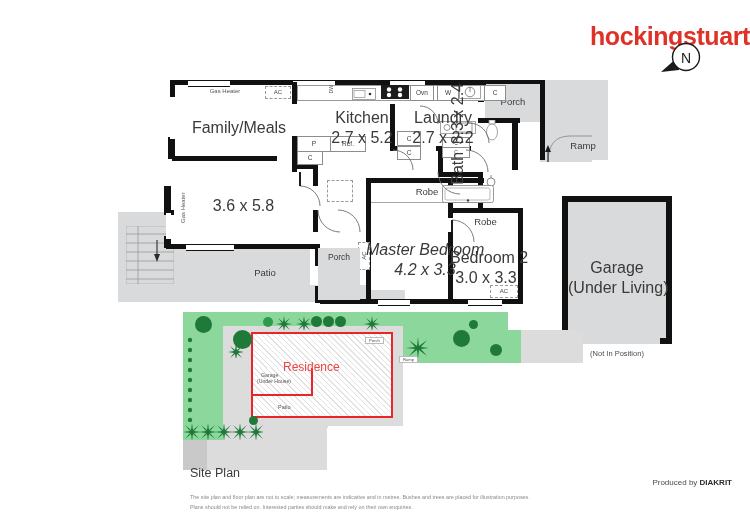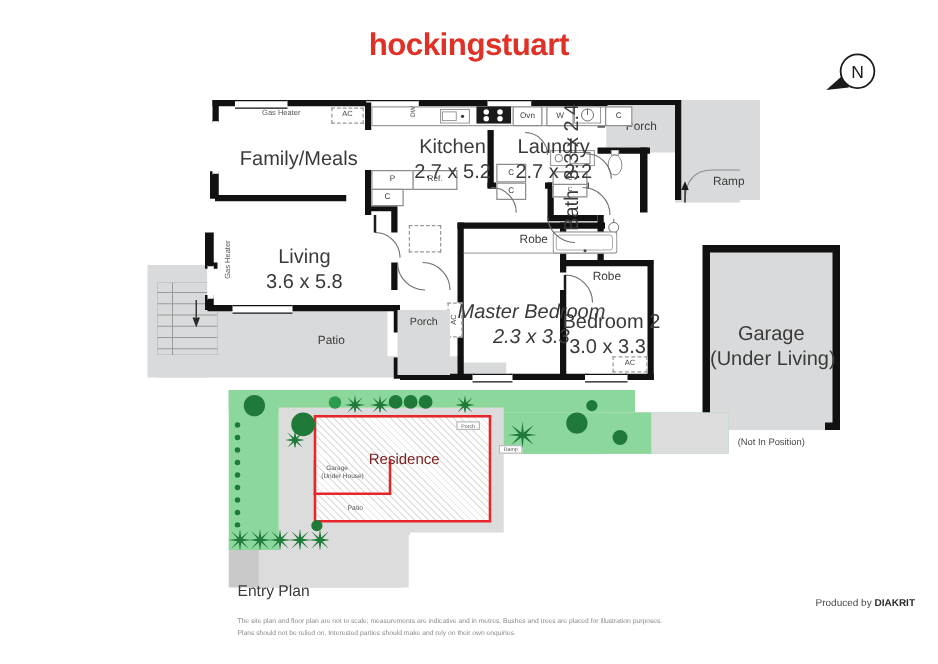--- a/index.html
+++ b/index.html
@@ -8,21 +8,21 @@
     background:#ffffff;
     font-family:"Liberation Sans", sans-serif;
     color:#2b2b2b;
     overflow:hidden;
     position:relative;
   }
   .root{position:absolute;left:0;top:0;width:750px;height:531px;}
 
   
   .brand{
-    position:absolute;left:0;top:22px;width:750px;text-align:center;
+    position:absolute;left:0;top:22px;width:750px;text-align:right;
     font-size:25px;font-weight:700;letter-spacing:-0.4px;color:#e03127;
   }
 
   
   .compass{position:absolute;left:657px;top:36px;width:52px;height:44px;}
 
   
   .fp{position:absolute;left:0;top:60px;width:750px;height:255px;}
 
   
@@ -293,28 +293,27 @@
       <div class="r">Kitchen</div>
       <div class="dim">2.7 x 5.2</div>
     </div>
 
     <div class="lbl" style="left:395px;top:48px;width:96px;">
       <div class="r">Laundry</div>
       <div class="dim">2.7 x 2.2</div>
     </div>
 
     <div class="lbl" style="left:196px;top:136px;width:95px;">
-      <div class="r">Living</div>
       <div class="dim">3.6 x 5.8</div>
     </div>
 
 
     <div class="lbl" style="left:366px;top:180px;width:118px;font-style:italic;">
       <div class="r">Master Bedroom</div>
-      <div class="dim">2.3 x 3.3</div>
+      <div class="dim">4.2 x 3.3</div>
     </div>
 
     <div class="lbl" style="left:450px;top:188px;width:72px;">
       <div class="r">Bedroom 2</div>
       <div class="dim">3.0 x 3.3</div>
     </div>
 
     <div class="lbl" style="left:427px;top:84px;width:62px;height:20px;">
       <div class="vert" style="width:62px;">
         <span class="r">Bath</span>
@@ -344,21 +343,21 @@
     <div class="sp-lawn" style="left:218px;top:18px;width:182px;height:33px;"></div>
     <div class="sp-lt" style="left:300px;top:18px;width:100px;height:33px;"></div>
     <div class="sp-lawn" style="left:218px;top:18px;width:120px;height:33px;"></div>
 
     <div class="sp-lt" style="left:40px;top:14px;width:180px;height:100px;"></div>
     <div class="sp-lt" style="left:55px;top:86px;width:90px;height:30px;"></div>
 
     <div class="sp-hatch" style="left:68px;top:20px;width:138px;height:82px;"></div>
     <div class="sp-hatch" style="left:68px;top:56px;width:58px;height:26px;border-top:none;"></div>
 
-    <div class="sp-label" style="left:100px;top:48px;font-size:12px;color:#7f1d1d;margin-left:12px;">Residence</div>
+    <div class="sp-label" style="left:100px;top:48px;font-size:12px;color:#ef4444;">Residence</div>
     <div class="sp-label" style="left:78px;top:60px;font-size:5.2px;">Garage</div>
     <div class="sp-label" style="left:74px;top:66px;font-size:5.2px;">(Under House)</div>
     <div class="sp-label" style="left:95px;top:92px;font-size:5.5px;">Patio</div>
     <div class="sp-label" style="left:182px;top:25px;font-size:4.2px;border:0.5px solid #bbb;background:#fff;padding:0 3px;">Porch</div>
     <div class="sp-label" style="left:216px;top:44px;font-size:4.2px;border:0.5px solid #bbb;background:#fff;padding:0 3px;">Ramp</div>
 
     <div class="tree d" style="left:12px;top:4px;width:17px;height:17px;"></div>
     <div class="tree d" style="left:50px;top:18px;width:19px;height:19px;"></div>
     <div class="tree" style="left:80px;top:5px;width:10px;height:10px;"></div>
     <div class="tree d" style="left:128px;top:4px;width:11px;height:11px;"></div>
@@ -415,21 +414,21 @@
           <circle cx="5" cy="74" r="2.2"></circle>
           <circle cx="5" cy="84" r="2.2"></circle>
         </g>
       </svg>
     </div>
 
     <div class="tree d" style="left:66px;top:104px;width:9px;height:9px;"></div>
 
   </div>
 
-  <div class="sitetitle">Entry Plan</div>
+  <div class="sitetitle">Site Plan</div>
 
   <div class="disclaim">
     <div>The site plan and floor plan are not to scale; measurements are indicative and in metres. Bushes and trees are placed for illustration purposes.</div>
     <div>Plans should not be relied on. Interested parties should make and rely on their own enquiries.</div>
   </div>
 
   <div class="produced"><span>Produced by </span><b>DIAKRIT</b></div>
 
 </div>
 

